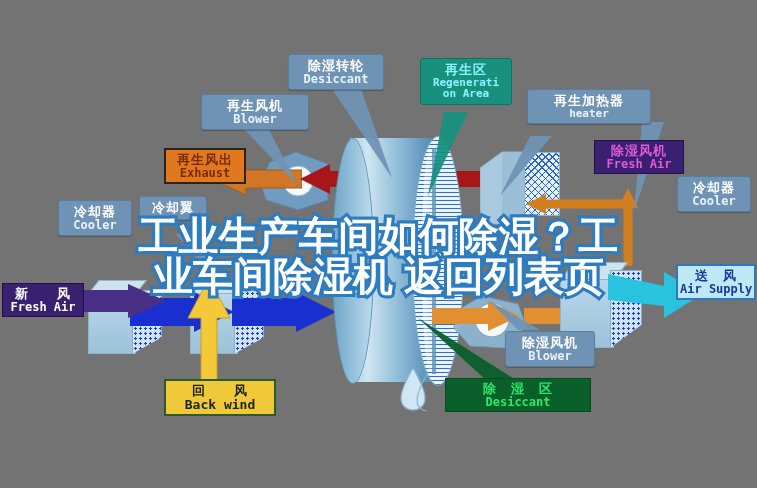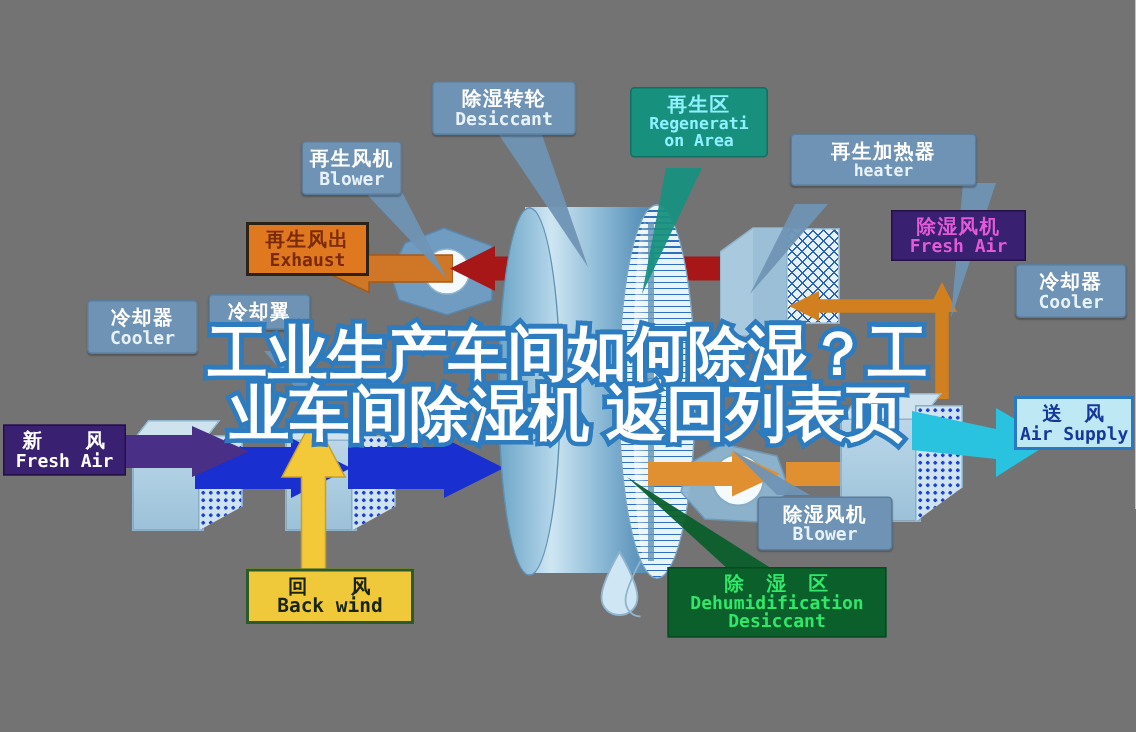--- a/index.html
+++ b/index.html
@@ -179,21 +179,21 @@
     <polygon points="518,330 540,330 488,300 " fill="#6f93b4" opacity=".95"></polygon>
     <polygon points="486,380 516,380 418,318 " fill="#0a5f2a" opacity=".95"></polygon>
     <polygon points="168,114 188,114 206,156 " fill="#6f93b4" opacity=".0"></polygon>
   </svg>
 
   <div class="lbl callout" style="left:288px;top:54px;width:96px;padding:4px 2px;">
     <span class="cn" style="font-size:13px;">除湿转轮</span>
     <span class="en" style="font-size:12px;">Desiccant</span>
   </div>
 
-  <div class="lbl callout" style="left:201px;top:94px;width:67px;padding:4px 2px;">
+  <div class="lbl callout" style="left:201px;top:94px;width:108px;padding:4px 2px;">
     <span class="cn" style="font-size:13px;">再生风机</span>
     <span class="en" style="font-size:12px;">Blower</span>
   </div>
 
   <div class="lbl" style="left:420px;top:58px;width:92px;padding:4px 2px;background:#18907e;
               border:1px solid #107063;border-radius:3px;">
     <span class="cn" style="font-size:13px;color:#8ff0ff;">再生区</span>
     <span class="en" style="font-size:11px;color:#8ff0ff;">Regenerati</span>
     <span class="en" style="font-size:11px;color:#8ff0ff;">on Area</span>
   </div>
@@ -243,21 +243,20 @@
   </div>
 
   <div class="lbl callout" style="left:505px;top:331px;width:90px;padding:4px 2px;">
     <span class="cn" style="font-size:13px;">除湿风机</span>
     <span class="en" style="font-size:12px;">Blower</span>
   </div>
 
   <div class="lbl" style="left:445px;top:378px;width:146px;padding:3px 2px;background:#0a5f2a;
               border:1px solid #064a1f;">
     <span class="cn" style="font-size:13px;color:#2fe86a;">除　湿　区</span>
-    <span class="en" style="font-size:12px;color:#2fe86a;">Dehumidification</span>
     <span class="en" style="font-size:12px;color:#2fe86a;">Desiccant</span>
   </div>
 
   <div class="lbl" style="left:676px;top:264px;width:80px;padding:3px 2px;background:#bfe8f5;
               border:2px solid #2a79c2;">
     <span class="cn" style="font-size:13px;color:#15389c;">送　风</span>
     <span class="en" style="font-size:12px;color:#15389c;">Air Supply</span>
   </div>
 
   <div id="title">

